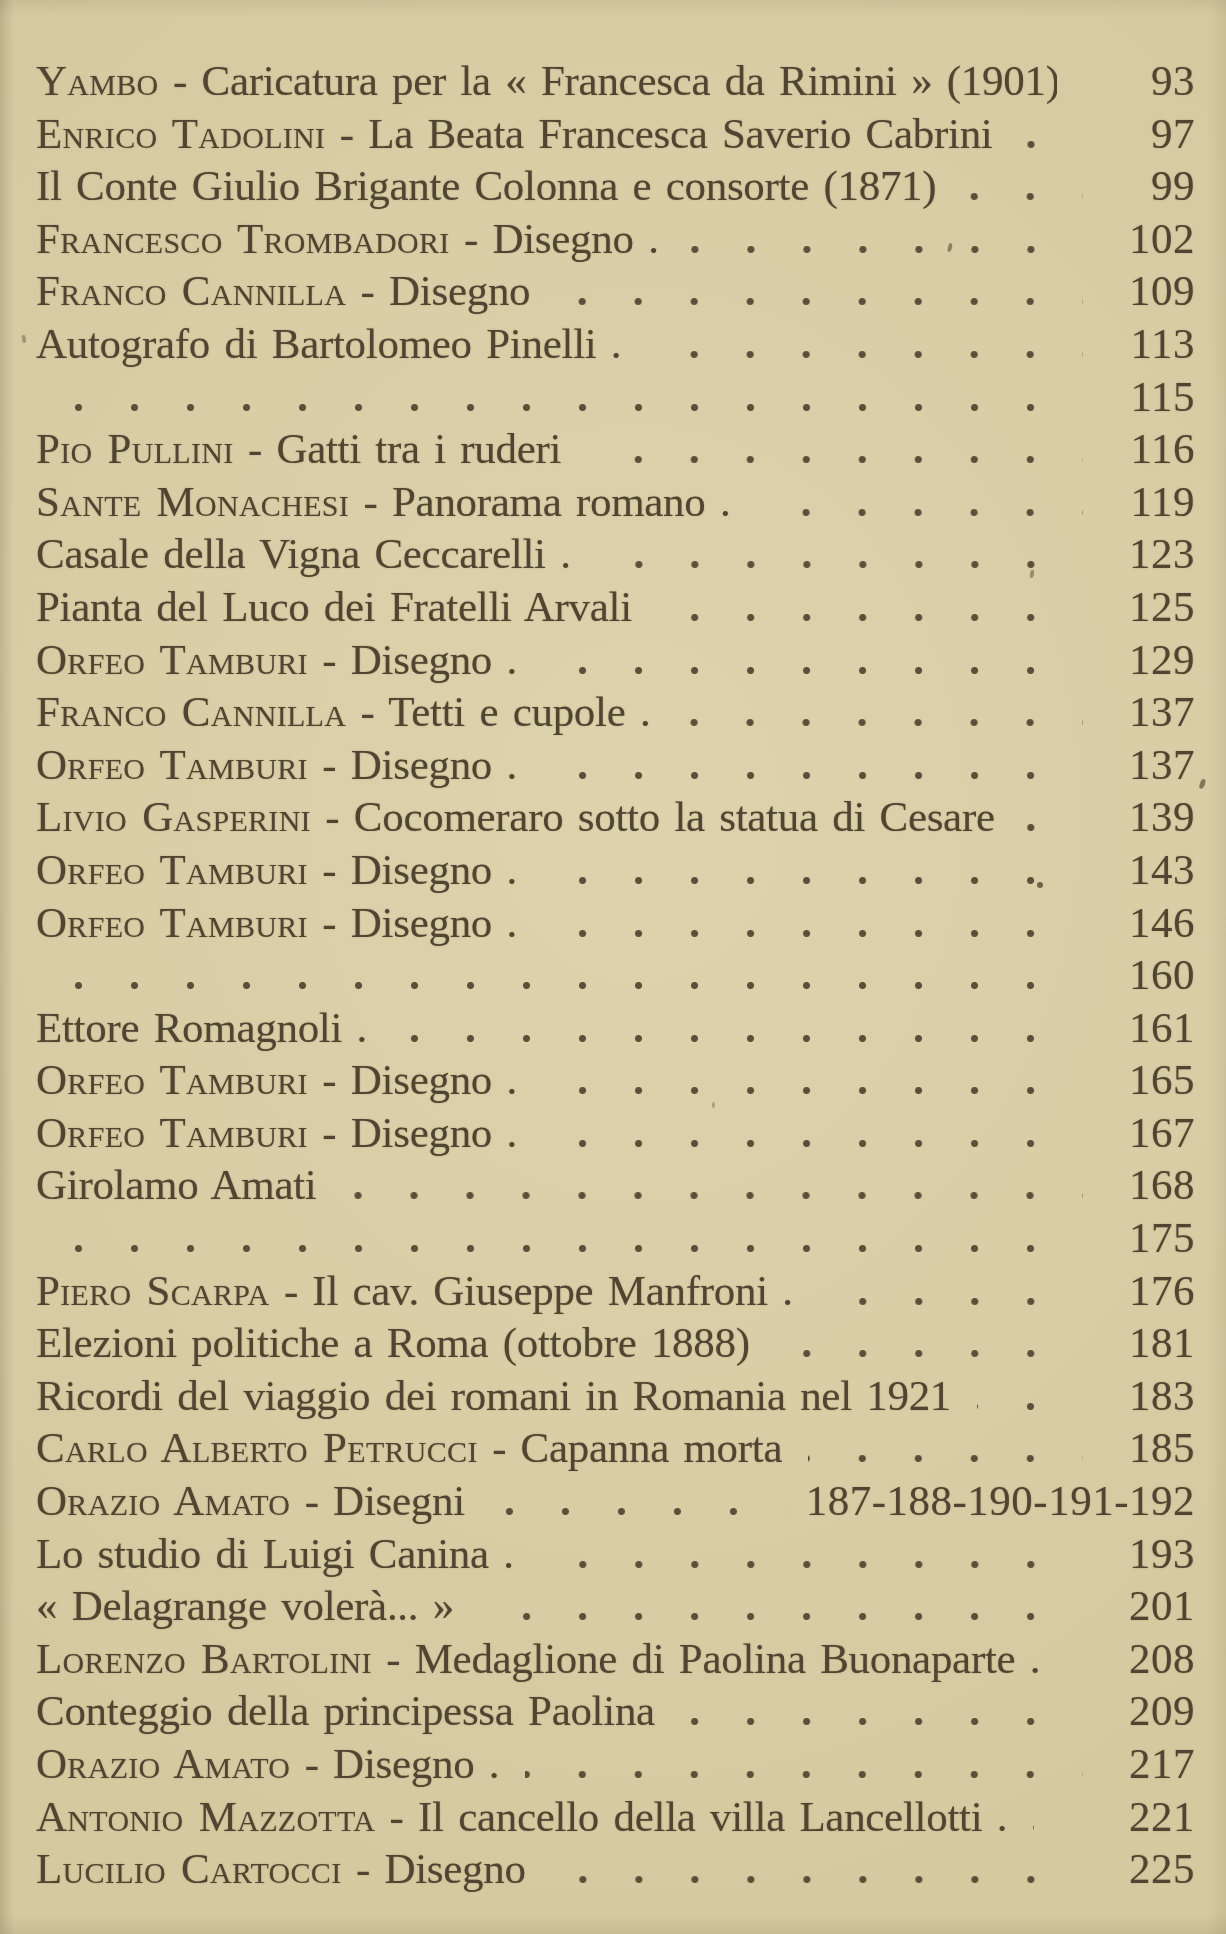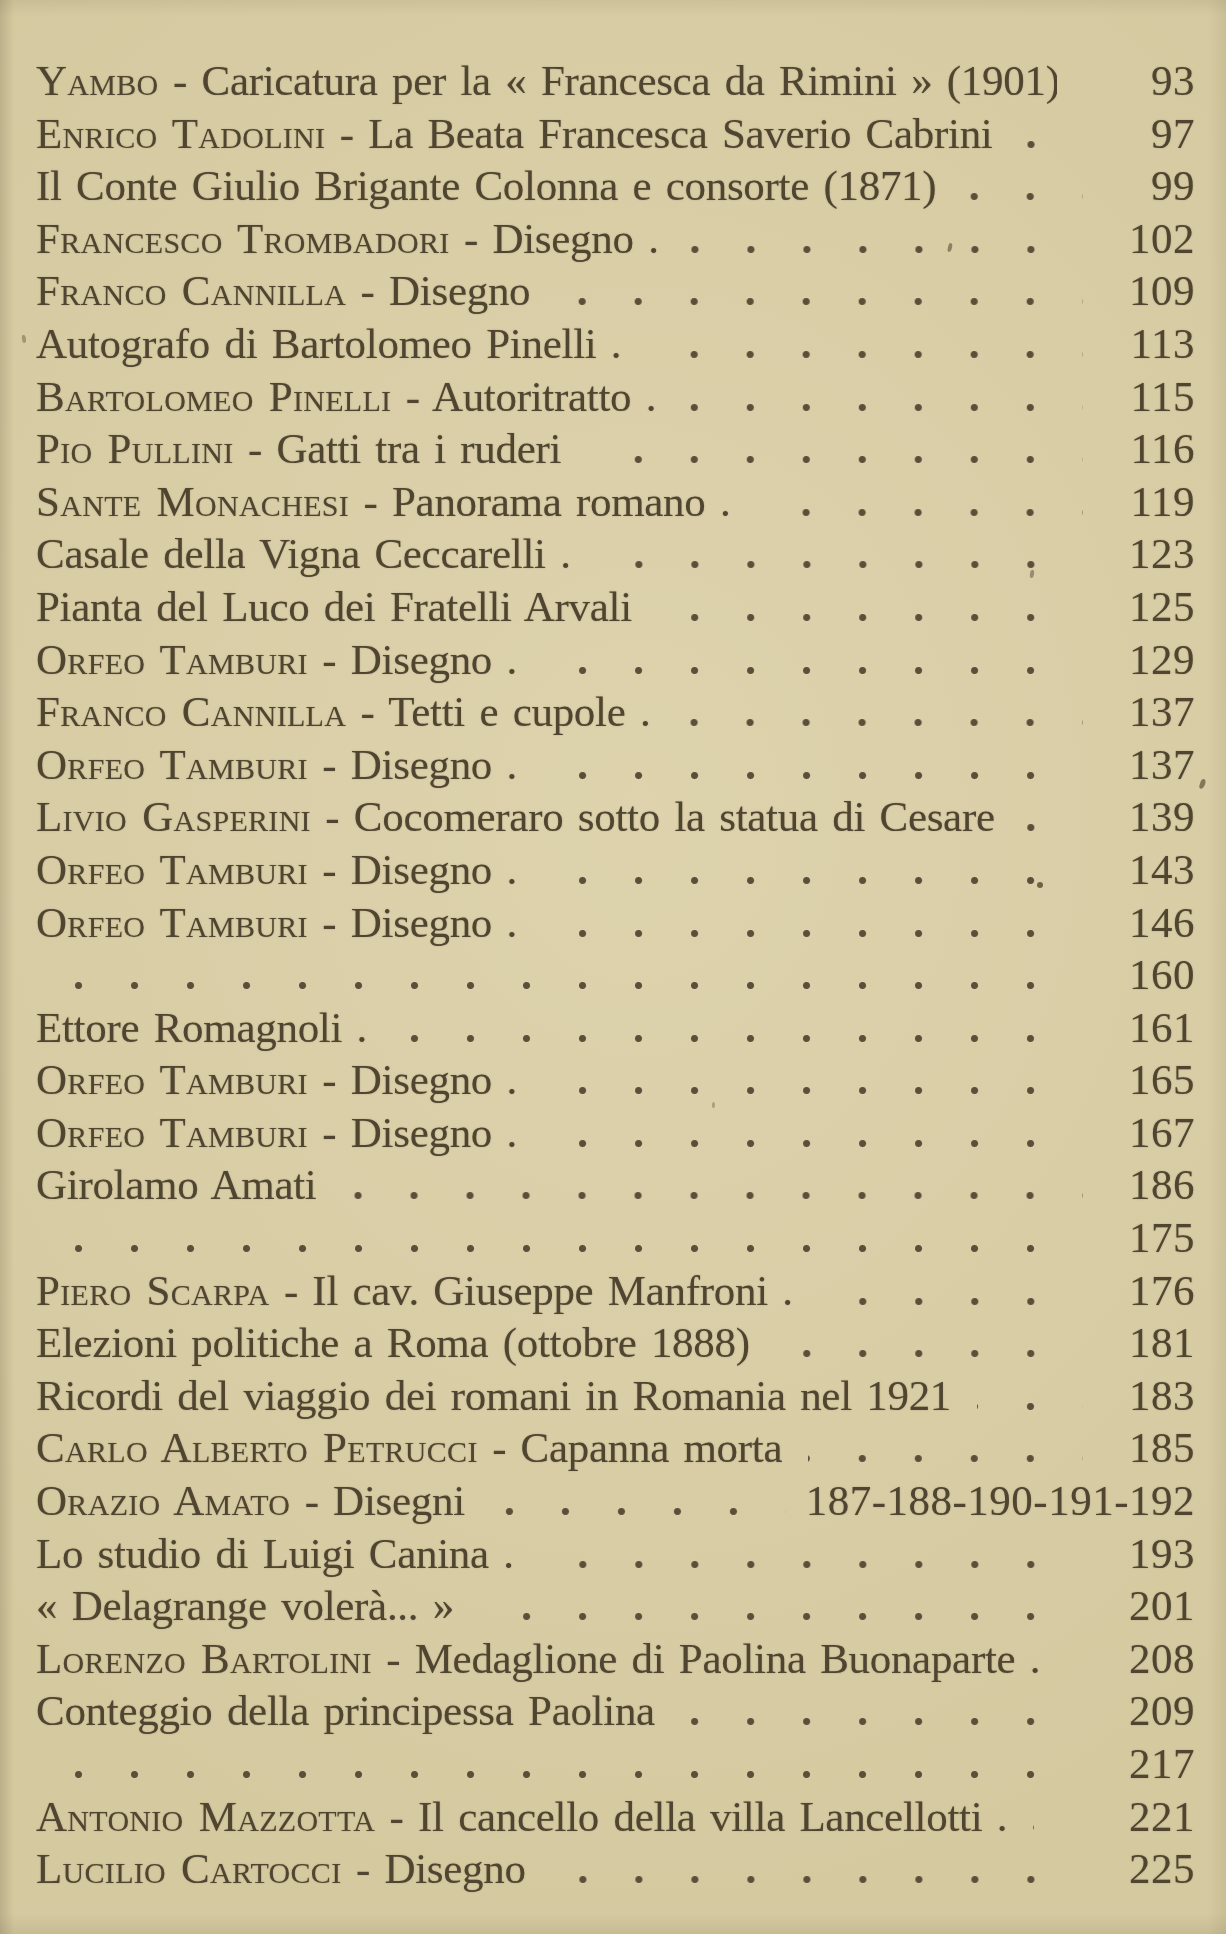--- a/index.html
+++ b/index.html
@@ -113,21 +113,20 @@
         <span class="title"><span class="sc">Franco Cannilla</span><span class="rest"> - Disegno</span></span>
         <span class="leader"></span>
         <span class="page-num">109</span>
       </div>
       <div class="row">
         <span class="title"><span class="rest">Autografo di Bartolomeo Pinelli .</span></span>
         <span class="leader"></span>
         <span class="page-num">113</span>
       </div>
       <div class="row">
-        <span class="title"><span class="sc">Bartolomeo Pinelli</span><span class="rest"> - Autoritratto .</span></span>
         <span class="leader"></span>
         <span class="page-num">115</span>
       </div>
       <div class="row">
         <span class="title"><span class="sc">Pio Pullini</span><span class="rest"> - Gatti tra i ruderi</span></span>
         <span class="leader"></span>
         <span class="page-num">116</span>
       </div>
       <div class="row">
         <span class="title"><span class="sc">Sante Monachesi</span><span class="rest"> - Panorama romano .</span></span>
@@ -189,21 +188,21 @@
         <span class="page-num">165</span>
       </div>
       <div class="row">
         <span class="title"><span class="sc">Orfeo Tamburi</span><span class="rest"> - Disegno .</span></span>
         <span class="leader"></span>
         <span class="page-num">167</span>
       </div>
       <div class="row">
         <span class="title"><span class="rest">Girolamo Amati</span></span>
         <span class="leader"></span>
-        <span class="page-num">186</span>
+        <span class="page-num">168</span>
       </div>
       <div class="row">
         <span class="leader"></span>
         <span class="page-num">175</span>
       </div>
       <div class="row">
         <span class="title"><span class="sc">Piero Scarpa</span><span class="rest"> - Il cav. Giuseppe Manfroni .</span></span>
         <span class="leader"></span>
         <span class="page-num">176</span>
       </div>
@@ -241,20 +240,21 @@
         <span class="title"><span class="sc">Lorenzo Bartolini</span><span class="rest"> - Medaglione di Paolina Buonaparte .</span></span>
         <span class="leader"></span>
         <span class="page-num">208</span>
       </div>
       <div class="row">
         <span class="title"><span class="rest">Conteggio della principessa Paolina</span></span>
         <span class="leader"></span>
         <span class="page-num">209</span>
       </div>
       <div class="row">
+        <span class="title"><span class="sc">Orazio Amato</span><span class="rest"> - Disegno .</span></span>
         <span class="leader"></span>
         <span class="page-num">217</span>
       </div>
       <div class="row">
         <span class="title"><span class="sc">Antonio Mazzotta</span><span class="rest"> - Il cancello della villa Lancellotti .</span></span>
         <span class="leader"></span>
         <span class="page-num">221</span>
       </div>
       <div class="row">
         <span class="title"><span class="sc">Lucilio Cartocci</span><span class="rest"> - Disegno</span></span>

